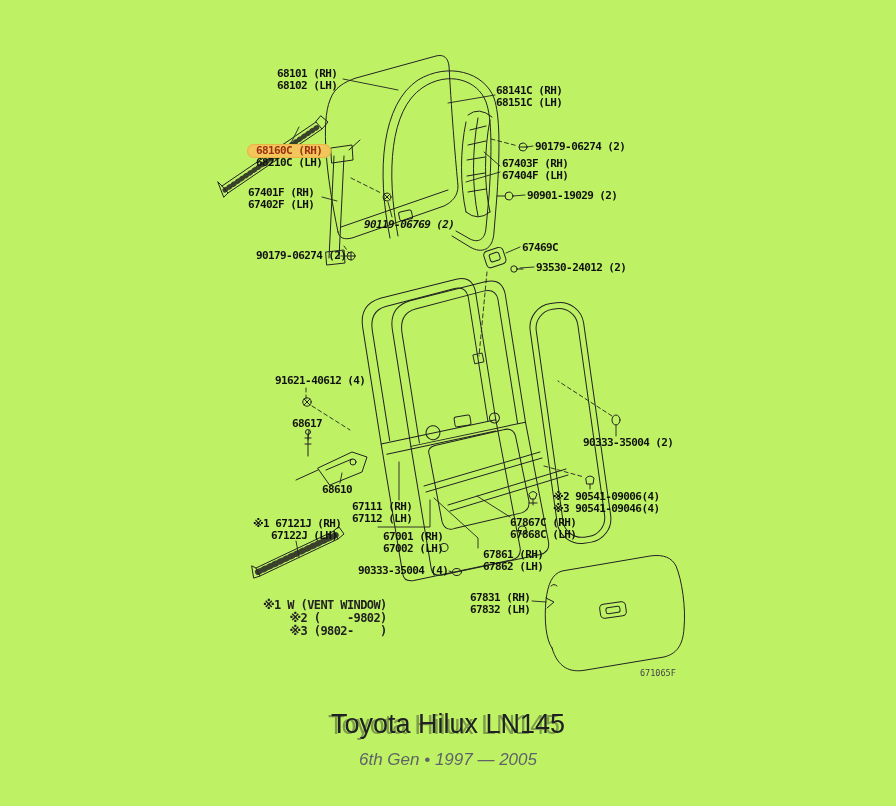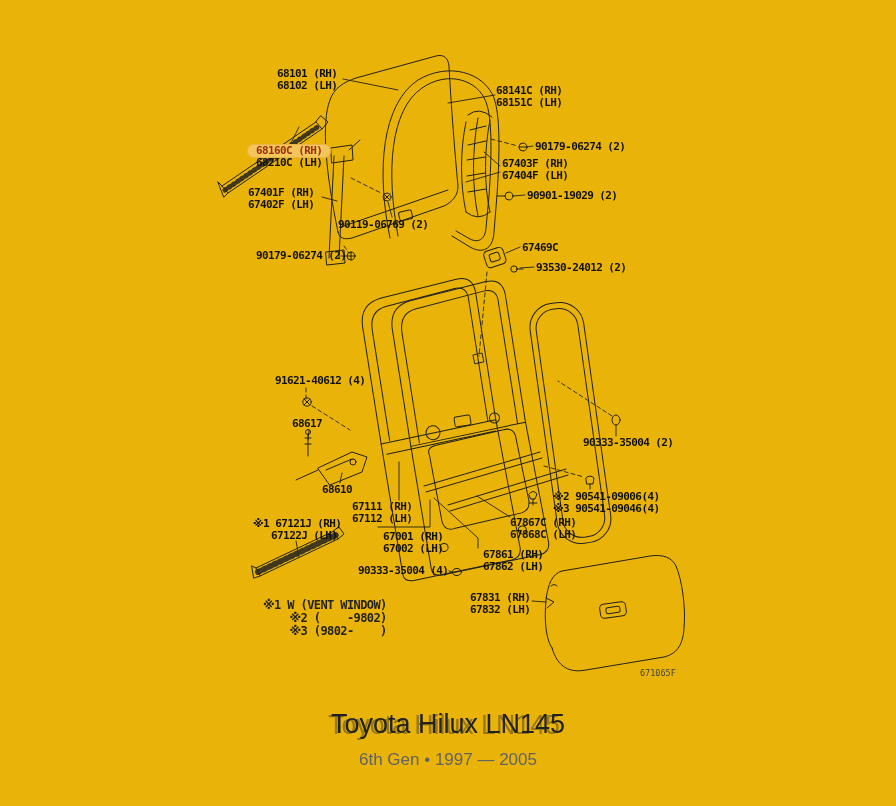--- a/index.html
+++ b/index.html
@@ -1,36 +1,36 @@
 <!DOCTYPE html>
 <html><head>
 <meta charset="utf-8">
 <style>
   html,body{margin:0;padding:0;background:#ffffff;}
-  #screen{position:relative;width:896px;height:806px;background:#eab308;overflow:hidden;
+  #screen{position:relative;width:896px;height:806px;background:#bef264;overflow:hidden;
           font-family:"DejaVu Sans Mono","DejaVu Sans",monospace;}
   #art{position:absolute;left:0;top:0;}
   .part-label{position:absolute;font-family:"DejaVu Sans Mono","DejaVu Sans",monospace;
               font-weight:700;font-size:11px;line-height:11.5px;color:#111;
               letter-spacing:-0.6px;white-space:pre;}
   .part-label .line{display:block;}
   .part-label .hl{display:inline-block;background:#f3c65b;color:#9c2e10;
                   border-radius:12px;padding:1px 9px 1px 9px;margin:-2px 0 -1px -9px;
                   box-shadow:0 0 0 1px #ecb345 inset;}
   .part-label.small{font-size:8.5px;font-weight:400;color:#444;letter-spacing:0;}
   .part-label.footnote{font-size:12px;line-height:13px;font-weight:700;color:#222;text-align:right;}
   #caption{position:absolute;left:0;right:0;top:708px;text-align:center;
            font-family:"Liberation Sans","DejaVu Sans",sans-serif;}
   #caption .sub{font-size:17px;color:#5f6368;line-height:24px;}
   #caption .title-wrap{position:relative;height:34px;}
   #caption .title{position:absolute;left:0;right:0;top:0;font-size:27px;font-weight:500;
                   color:#202124;line-height:32px;}
   #caption .title.ghost{opacity:0.4;transform:translate(-4px,1px) scaleX(0.99);
                         filter:blur(0.4px);}
-  #caption .sub2{font-size:17px;color:#5f6368;line-height:24px;margin-top:6px;}
+  #caption .sub2{font-size:17px;color:#5f6368;line-height:24px;margin-top:6px;font-style:italic;}
 </style>
 </head>
 <body>
 
 <div id="screen">
 
   <svg id="art" width="896" height="700" viewBox="0 0 896 700" fill="none" stroke="#222" stroke-width="1" stroke-linecap="round" stroke-linejoin="round">
 
     <g>
       <path d="M338,232 C326,175 321,122 330,100 C334,88 344,82 356,78 L436,56 C444,54 448,58 449,66 C452,120 456,165 458,186 C458,196 452,202 444,206 L352,238 C344,240 339,238 338,232 Z"></path>
@@ -178,21 +178,21 @@
   </svg>
 
   <div id="labels">
       <div class="part-label" style="left: 277px; top: 68px;"><span class="line">68101 (RH)</span><span class="line">68102 (LH)</span></div>
       <div class="part-label" style="left: 496px; top: 85px;"><span class="line">68141C (RH)</span><span class="line">68151C (LH)</span></div>
       <div class="part-label" style="left: 256px; top: 145px;"><span class="line"><span class="hl">68160C (RH)</span></span><span class="line">68210C (LH)</span></div>
       <div class="part-label" style="left: 248px; top: 187px;"><span class="line">67401F (RH)</span><span class="line">67402F (LH)</span></div>
       <div class="part-label" style="left: 535px; top: 141px;"><span class="line">90179-06274 (2)</span></div>
       <div class="part-label" style="left: 502px; top: 158px;"><span class="line">67403F (RH)</span><span class="line">67404F (LH)</span></div>
       <div class="part-label" style="left: 527px; top: 190px;"><span class="line">90901-19029 (2)</span></div>
-      <div class="part-label" style="left: 338px; top: 219px;"><span class="line">90119-06769 (2)</span></div>
+      <div class="part-label" style="left: 364px; top: 219px; font-style: italic;"><span class="line">90119-06769 (2)</span></div>
       <div class="part-label" style="left: 256px; top: 250px;"><span class="line">90179-06274 (2)</span></div>
       <div class="part-label" style="left: 522px; top: 242px;"><span class="line">67469C</span></div>
       <div class="part-label" style="left: 536px; top: 262px;"><span class="line">93530-24012 (2)</span></div>
       <div class="part-label" style="left: 275px; top: 375px;"><span class="line">91621-40612 (4)</span></div>
       <div class="part-label" style="left: 292px; top: 418px;"><span class="line">68617</span></div>
       <div class="part-label" style="left: 322px; top: 484px;"><span class="line">68610</span></div>
       <div class="part-label" style="left: 352px; top: 501px;"><span class="line">67111 (RH)</span><span class="line">67112 (LH)</span></div>
       <div class="part-label" style="left: 253px; top: 518px;"><span class="line">※1 67121J (RH)</span><span class="line">   67122J (LH)</span></div>
       <div class="part-label" style="left: 383px; top: 531px;"><span class="line">67001 (RH)</span><span class="line">67002 (LH)</span></div>
       <div class="part-label" style="left: 358px; top: 565px;"><span class="line">90333-35004 (4)</span></div>

